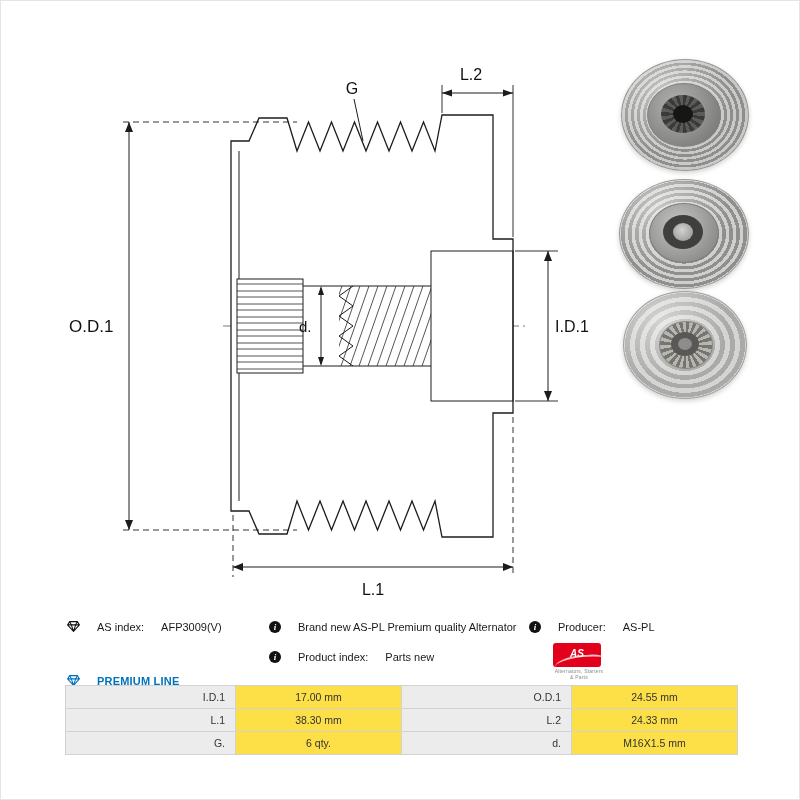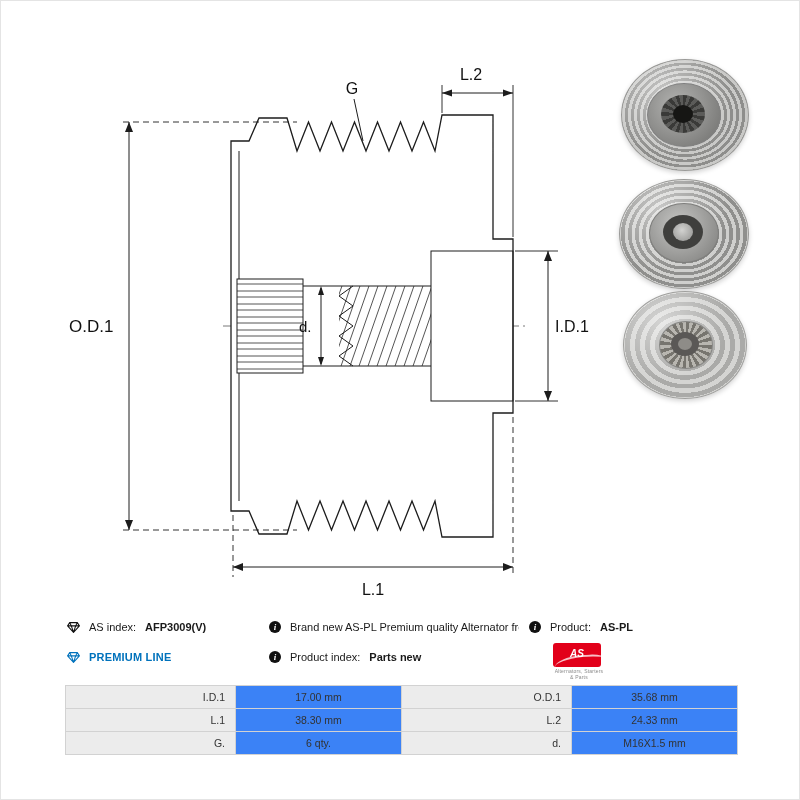--- a/index.html
+++ b/index.html
@@ -45,40 +45,40 @@
     background:radial-gradient(circle at 45% 40%, #d2d2d0, #8f8f8d);}
   .p3-rim{left:8px;top:2px;width:122px;height:106px;border:1px solid #a0a09e;
     background:
       radial-gradient(ellipse at 32% 28%, rgba(255,255,255,.5) 0%, rgba(255,255,255,0) 55%),
       repeating-radial-gradient(ellipse at 50% 50%, #d4d4d2 0px, #d4d4d2 5px, #aaaaa8 5px, #aaaaa8 10px);}
   .p3-spline{left:44px;top:32px;width:52px;height:46px;border:1px solid #878785;
     background:repeating-conic-gradient(#77756f 0deg 9deg, #b8b6b0 9deg 18deg);}
   .p3-inner{left:56px;top:43px;width:28px;height:24px;background:#5a5856;}
   .p3-hole{left:63px;top:49px;width:14px;height:12px;background:#8e8c88;}
   
-  .inf{position:absolute;font-size:11px;color:#1a1a1a;white-space:nowrap;display:flex;align-items:center;gap:9px;}
-  .inf b{font-weight:bold;}
+  .inf{position:absolute;font-size:11px;color:#1a1a1a;white-space:nowrap;display:flex;gap:17px;}
+  .inf b{font-weight:normal;}
   .clip{max-width:250px;overflow:hidden;}
   .iicon{display:inline-flex;align-items:center;justify-content:center;flex:0 0 auto;
     width:12px;height:12px;border-radius:50%;background:#111;color:#fff;
     font-size:9px;font-weight:bold;font-family:"Liberation Serif",serif;font-style:italic;}
   .gem{width:13px;height:11px;flex:0 0 auto;}
   .premium{color:#0072bc;font-weight:bold;letter-spacing:.2px;}
   
   .aslogo{position:absolute;left:552px;top:642px;width:52px;text-align:center;}
   .aslogo-box{position:relative;width:48px;height:24px;background:#e2001a;border-radius:3px;
     color:#fff;font-weight:bold;font-style:italic;font-size:10px;line-height:22px;overflow:hidden;}
   .swoosh{position:absolute;left:2px;top:12px;width:56px;height:16px;
     border-top:2px solid rgba(255,255,255,.75);border-radius:50%;transform:rotate(-6deg);}
   .aslogo-sub{margin-top:1px;font-size:5px;color:#8a8a8a;letter-spacing:.2px;}
   
   .spec{position:absolute;left:64px;top:684px;width:672px;border-collapse:collapse;table-layout:fixed;}
   .spec td{border:1px solid #d2d2d2;height:22px;font-size:10.5px;color:#333;padding:0 10px;}
   .spec td.l{background:#ececec;text-align:right;}
-  .spec td.v{background:#3b82f6;text-align:center;}
+  .spec td.v{background:#fde047;text-align:center;}
 </style>
 </head>
 <body>
 
 <div class="frame">
 
   <svg class="drawing" width="800" height="620" viewBox="0 0 800 620">
     <defs>
       <clipPath id="threadClip">
           <rect x="338" y="285" width="92" height="80"></rect>
@@ -175,25 +175,25 @@
     </svg>
     <span>AS index:</span>
     <b>AFP3009(V)</b>
   </div>
   <div class="inf clip" style="left:268px;top:620px;">
     <span class="iicon">i</span>
     <span>Brand new AS-PL Premium quality Alternator freewheel pulley</span>
   </div>
   <div class="inf" style="left:528px;top:620px;">
     <span class="iicon">i</span>
-    <span>Product:</span>
+    <span>Producer:</span>
     <b>AS-PL</b>
   </div>
 
-  <div class="inf" style="left:66px;top:650px;">
+  <div class="inf" style="left:66px;top:674px;">
     <svg class="gem" viewBox="0 0 24 20" style="color:#0072bc">
       <path d="M5 1 H19 L23 7 L12 19 L1 7 Z M1 7 H23 M5 1 L8 7 L12 19 M19 1 L16 7 L12 19" fill="none" stroke="currentColor" stroke-width="2"></path>
     </svg>
     <span class="premium">PREMIUM LINE</span>
   </div>
   <div class="inf" style="left:268px;top:650px;">
     <span class="iicon">i</span>
     <span>Product index:</span>
     <b>Parts new</b>
   </div>
@@ -210,21 +210,21 @@
         <col style="width:170px">
         <col style="width:166px">
         <col style="width:170px">
         <col style="width:166px">
       </colgroup>
     <tbody>
       <tr>
         <td class="l">I.D.1</td>
         <td class="v">17.00 mm</td>
         <td class="l">O.D.1</td>
-        <td class="v">35.68 mm</td>
+        <td class="v">24.55 mm</td>
       </tr>
       <tr>
         <td class="l">L.1</td>
         <td class="v">38.30 mm</td>
         <td class="l">L.2</td>
         <td class="v">24.33 mm</td>
       </tr>
       <tr>
         <td class="l">G.</td>
         <td class="v">6 qty.</td>

